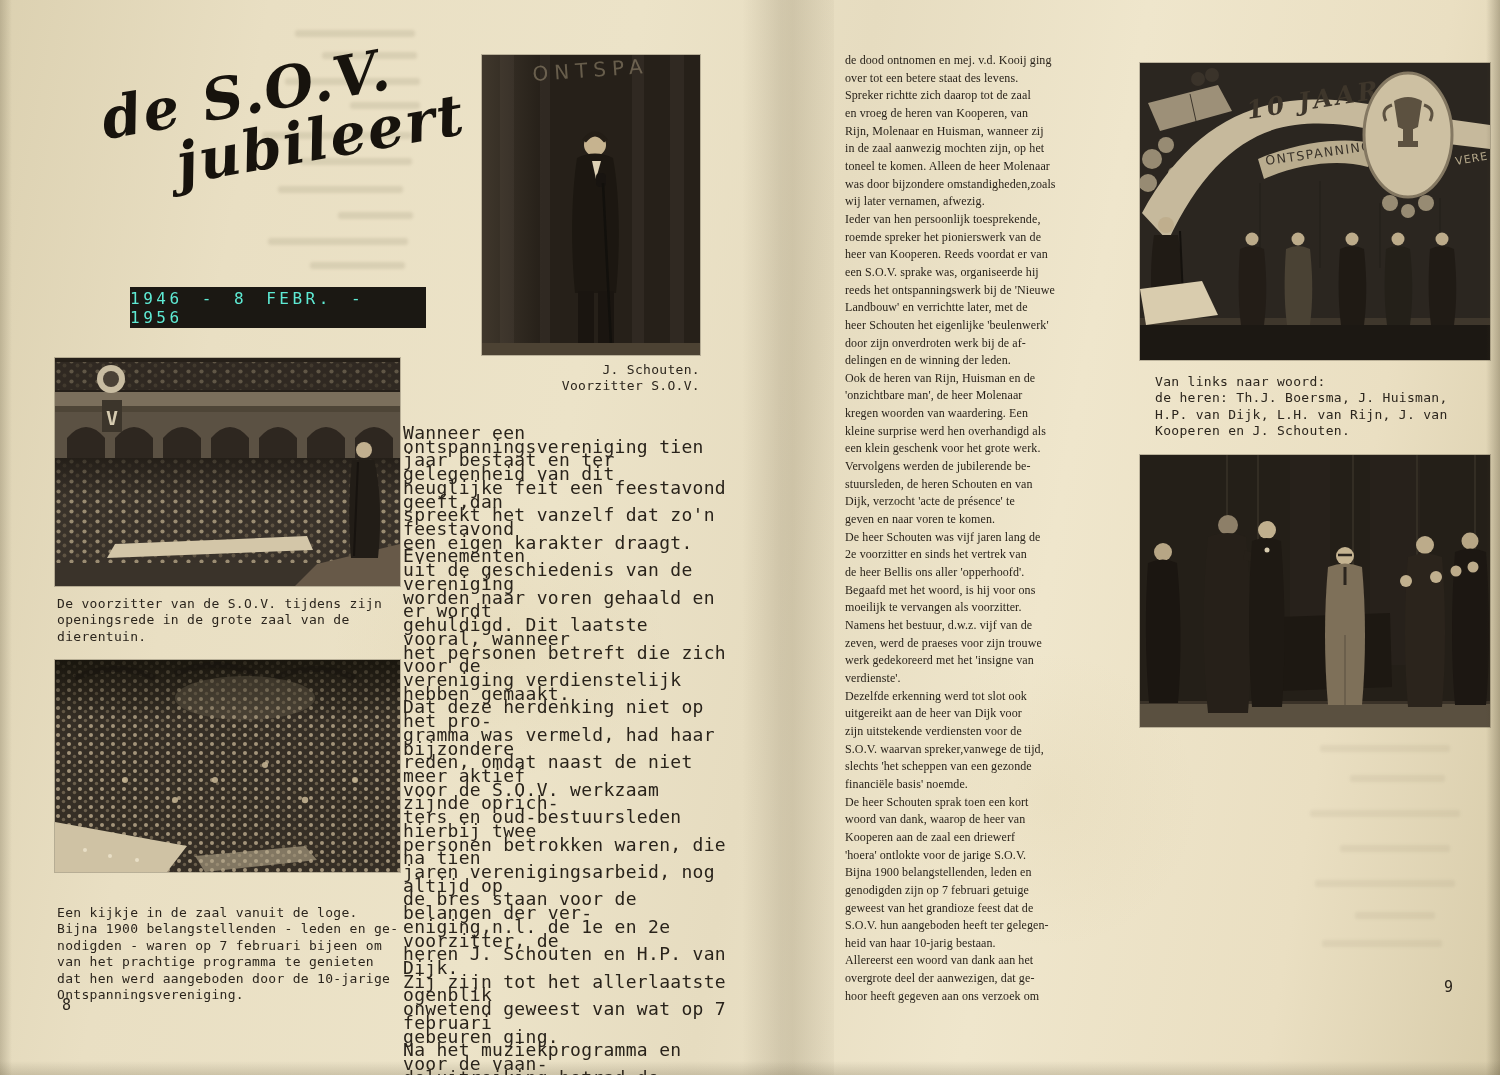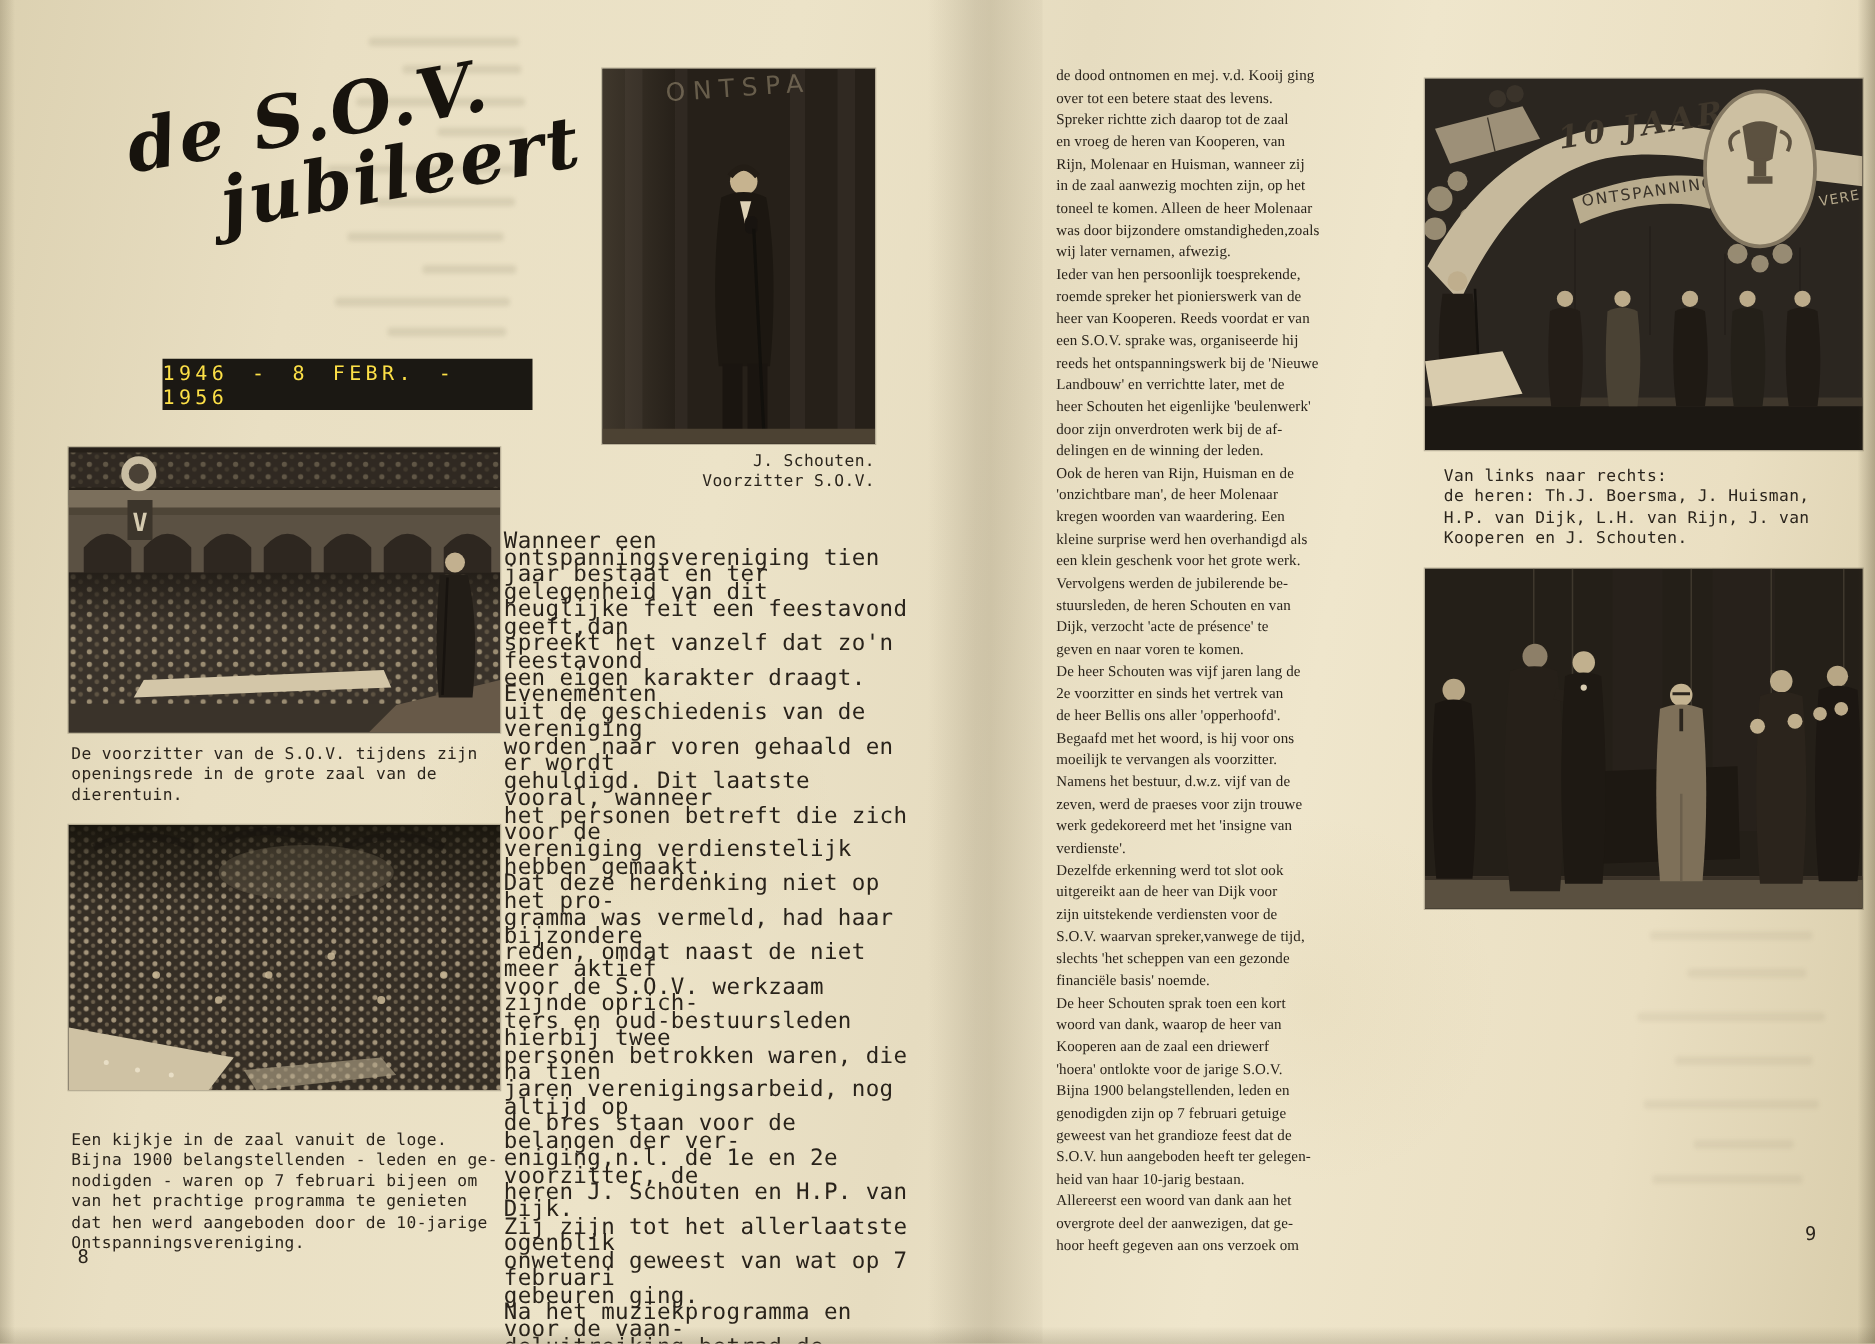--- a/index.html
+++ b/index.html
@@ -22,21 +22,21 @@
   .stain2 { left:900px; top:650px; width:300px; height:300px; background:radial-gradient(ellipse at center, rgba(186,162,100,.08), rgba(186,162,100,0) 70%); }
 
   .ghost { position:absolute; height:7px; border-radius:3px; background:rgba(104,92,60,.13); filter:blur(1.6px); }
   .ghost.r { background:rgba(104,92,60,.08); }
 
   .title { position:absolute; left:96px; top:86px; transform:rotate(-10deg); transform-origin:0 0;
     font-family:"DejaVu Serif", serif; font-style:italic; font-weight:bold; color:#17130d; }
   .title .t1 { font-size:57px; letter-spacing:2px; }
   .title .t2 { font-size:57px; margin:-10px 0 0 66px; letter-spacing:2px; }
 
-  .banner { position:absolute; left:130px; top:287px; width:296px; height:41px; background:#1b1813; color:#fde047;
+  .banner { position:absolute; left:130px; top:287px; width:296px; height:41px; background:#1b1813; color:#5eead4;
     display:flex; align-items:center; justify-content:center; font-size:16px; letter-spacing:3.5px; word-spacing:6px; }
 
   .photo { position:absolute; box-shadow:0 0 0 1px rgba(40,32,20,.25); background:#2b2620; }
   .photo svg { display:block; width:100%; height:100%; }
   .photo-hall     { left:55px;   top:358px; width:345px; height:228px; }
   .photo-audience { left:55px;   top:660px; width:345px; height:212px; }
   .photo-schouten { left:482px;  top:55px;  width:218px; height:300px; }
   .photo-stage    { left:1140px; top:63px;  width:350px; height:297px; }
   .photo-ceremony { left:1140px; top:455px; width:350px; height:272px; }
 
@@ -383,21 +383,21 @@
           <path d="M146,186 C144,215 144,240 147,262 L170,262 C173,238 173,214 170,186 Q158,180 146,186 Z" fill="#4a4234"></path>
           <circle cx="212" cy="176" r="6.5" fill="#bcab8a"></circle>
           <path d="M200,186 C198,215 198,240 201,262 L224,262 C227,238 227,214 224,186 Q212,180 200,186 Z" fill="#1f1a14"></path>
           <circle cx="258" cy="176" r="6.5" fill="#bcab8a"></circle>
           <path d="M246,186 C244,215 244,240 247,262 L270,262 C273,238 273,214 270,186 Q258,180 246,186 Z" fill="#242019"></path>
           <circle cx="302" cy="176" r="6.5" fill="#bcab8a"></circle>
           <path d="M290,186 C288,215 288,240 291,262 L314,262 C317,238 317,214 314,186 Q302,180 290,186 Z" fill="#201b15"></path>
         </g>
       </svg>
     </div>
-    <div class="caption cap-stage">Van links naar rechts:
+    <div class="caption cap-stage">Van links naar woord:
 de heren: Th.J. Boersma, J. Huisman,
 H.P. van Dijk, L.H. van Rijn, J. van
 Kooperen en J. Schouten.</div>
 
     <div class="photo photo-ceremony">
       <svg viewBox="0 0 350 272" preserveAspectRatio="none">
         <rect width="350" height="272" fill="#241f18"></rect>
         <g>
           <rect x="150" width="40" height="200" fill="#2a241d" opacity=".5"></rect>
           <rect x="230" width="50" height="210" fill="#2a241d" opacity=".5"></rect>

